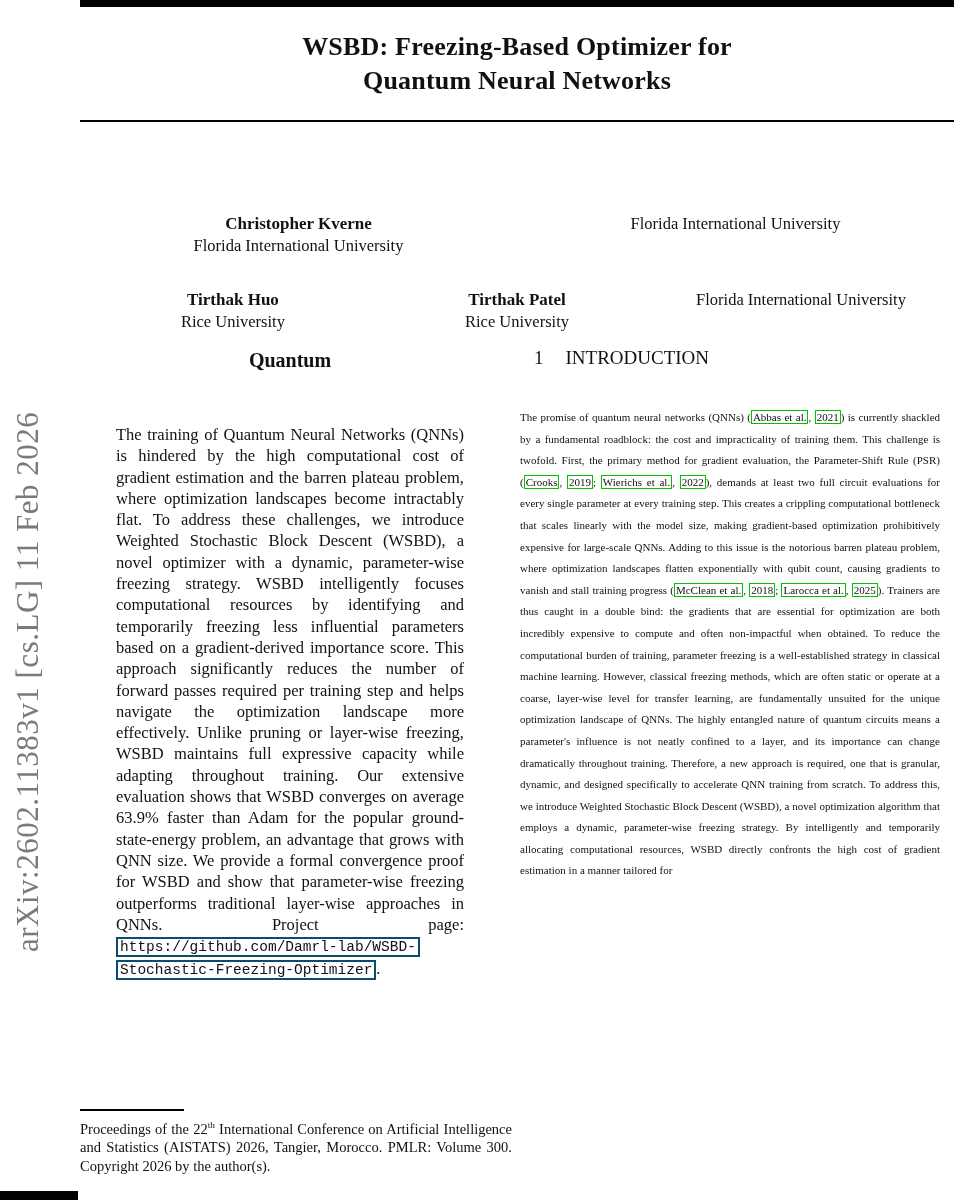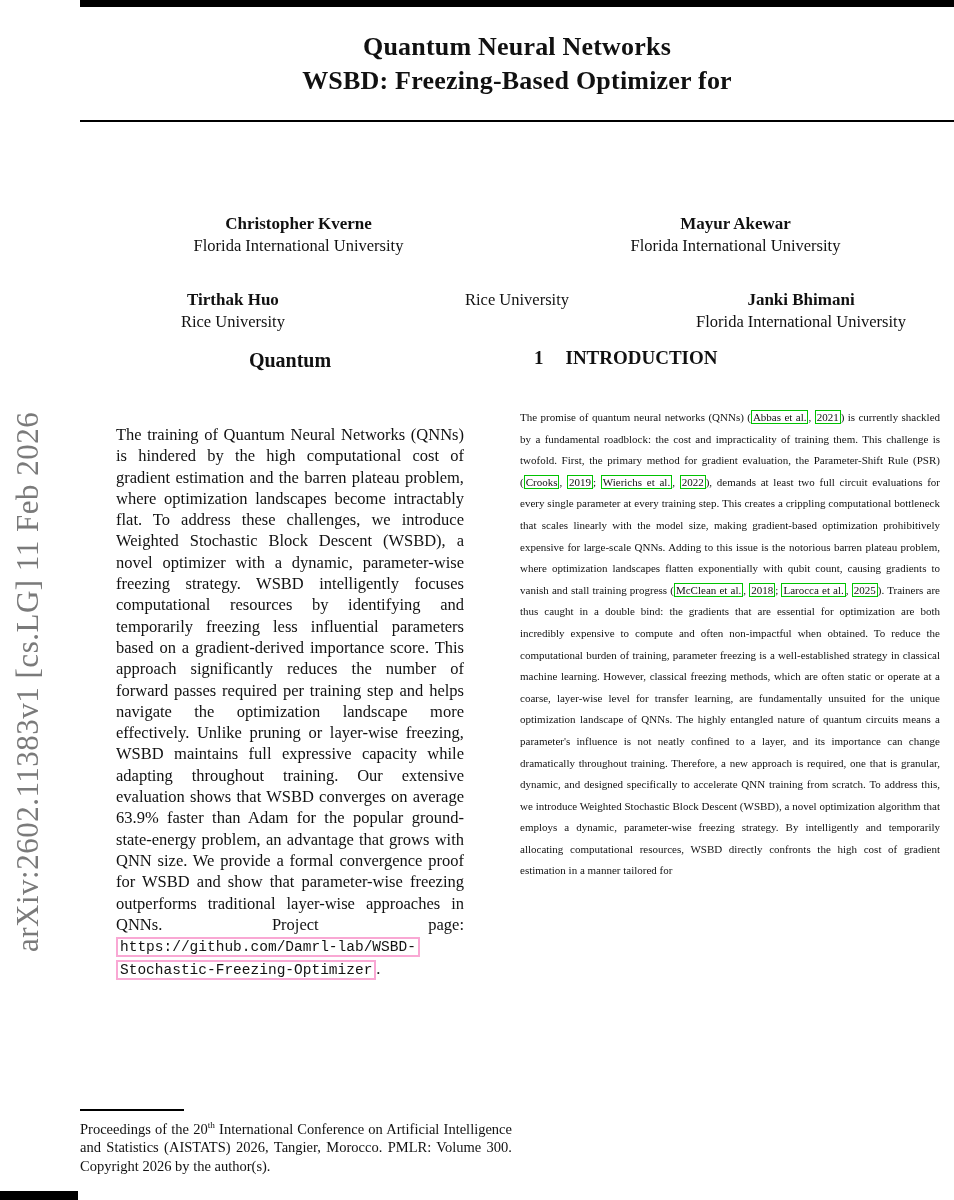--- a/index.html
+++ b/index.html
@@ -32,86 +32,85 @@
   }
   .abstract-body {
     position:absolute; top:424px; left:116px; width:348px;
     font-size:16.5px; line-height:21.3px; text-align:justify;
   }
   .footnote-rule { position:absolute; top:1109px; left:80px; width:104px; height:1.5px; background:#000; }
   .footnote {
     position:absolute; top:1116px; left:80px; width:432px;
     font-size:14.5px; line-height:18.6px; text-align:justify;
   }
-  .section-head { position:absolute; top:347px; left:534px; width:420px; font-weight:bold; font-size:19px; }
+  .section-head { position:absolute; top:347px; left:534px; width:420px; font-weight:normal; font-size:19px; }
   .section-num { display:inline-block; margin-right:22px; }
   .intro-body {
     position:absolute; top:407px; left:520px; width:420px; height:793px;
     font-size:11px; line-height:21.6px; text-align:justify; overflow:hidden;
   }
   .seg-plain { }
   .seg-cite {
     border:1.5px solid #00c300; padding:0 1px;
     box-decoration-break:clone; -webkit-box-decoration-break:clone;
   }
   .seg-link {
     font-family:"Liberation Mono", monospace; font-size:14.5px;
-    border:2px solid #f9a8d4; padding:0 2px;
+    border:2px solid #0c4a6e; padding:0 2px;
     box-decoration-break:clone; -webkit-box-decoration-break:clone;
   }
   .seg-sup { vertical-align:super; font-size:64%; }
 </style>
 </head>
 <body>
 
 <div class="page">
 
   <div class="bar-top"></div>
   <div class="bar-bottom"></div>
 
   <div class="watermark">arXiv:2602.11383v1  [cs.LG]  11 Feb 2026</div>
 
   <div class="header">
+    <div class="title-line">WSBD: Freezing-Based Optimizer for</div>
     <div class="title-line">Quantum Neural Networks</div>
-    <div class="title-line">WSBD: Freezing-Based Optimizer for</div>
   </div>
 
   <div class="rule"></div>
 
   <div class="authors authors-row1">
     <div class="author w50">
       <div class="name">Christopher Kverne</div>
       <div class="affil">Florida International University</div>
     </div>
     <div class="author w50">
-      <div class="name">Mayur Akewar</div>
       <div class="affil">Florida International University</div>
     </div>
   </div>
 
   <div class="authors authors-row2">
     <div class="author w35">
       <div class="name">Tirthak Huo</div>
       <div class="affil">Rice University</div>
     </div>
     <div class="author w30">
+      <div class="name">Tirthak Patel</div>
       <div class="affil">Rice University</div>
     </div>
     <div class="author w35">
-      <div class="name">Janki Bhimani</div>
       <div class="affil">Florida International University</div>
     </div>
   </div>
 
   <div class="abstract-head">Quantum</div>
 
   <div class="abstract-body"><span class="seg-plain">The training of Quantum Neural Networks (QNNs) is hindered by the high computational cost of gradient estimation and the barren plateau problem, where optimization landscapes become intractably flat. To address these challenges, we introduce Weighted Stochastic Block Descent (WSBD), a novel optimizer with a dynamic, parameter-wise freezing strategy. WSBD intelligently focuses computational resources by identifying and temporarily freezing less influential parameters based on a gradient-derived importance score. This approach significantly reduces the number of forward passes required per training step and helps navigate the optimization landscape more effectively. Unlike pruning or layer-wise freezing, WSBD maintains full expressive capacity while adapting throughout training. Our extensive evaluation shows that WSBD converges on average 63.9% faster than Adam for the popular ground-state-energy problem, an advantage that grows with QNN size. We provide a formal convergence proof for WSBD and show that parameter-wise freezing outperforms traditional layer-wise approaches in QNNs. Project page: </span><span class="seg-link">https://github.com/Damrl-lab/WSBD-Stochastic-Freezing-Optimizer</span><span class="seg-plain">.</span></div>
 
   <div class="footnote-rule"></div>
-  <div class="footnote"><span class="seg-plain">Proceedings of the 20</span><span class="seg-sup">th</span><span class="seg-plain"> International Conference on Artificial Intelligence and Statistics (AISTATS) 2026, Tangier, Morocco. PMLR: Volume 300. Copyright 2026 by the author(s).</span></div>
+  <div class="footnote"><span class="seg-plain">Proceedings of the 22</span><span class="seg-sup">th</span><span class="seg-plain"> International Conference on Artificial Intelligence and Statistics (AISTATS) 2026, Tangier, Morocco. PMLR: Volume 300. Copyright 2026 by the author(s).</span></div>
 
   <div class="section-head">
     <span class="section-num">1</span><span>INTRODUCTION</span>
   </div>
 
   <div class="intro-body"><span class="seg-plain">The promise of quantum neural networks (QNNs) (</span><span class="seg-cite">Abbas et al.</span><span class="seg-plain">, </span><span class="seg-cite">2021</span><span class="seg-plain">) is currently shackled by a fundamental roadblock: the cost and impracticality of training them. This challenge is twofold. First, the primary method for gradient evaluation, the Parameter-Shift Rule (PSR) (</span><span class="seg-cite">Crooks</span><span class="seg-plain">, </span><span class="seg-cite">2019</span><span class="seg-plain">; </span><span class="seg-cite">Wierichs et al.</span><span class="seg-plain">, </span><span class="seg-cite">2022</span><span class="seg-plain">), demands at least two full circuit evaluations for every single parameter at every training step. This creates a crippling computational bottleneck that scales linearly with the model size, making gradient-based optimization prohibitively expensive for large-scale QNNs. Adding to this issue is the notorious barren plateau problem, where optimization landscapes flatten exponentially with qubit count, causing gradients to vanish and stall training progress (</span><span class="seg-cite">McClean et al.</span><span class="seg-plain">, </span><span class="seg-cite">2018</span><span class="seg-plain">; </span><span class="seg-cite">Larocca et al.</span><span class="seg-plain">, </span><span class="seg-cite">2025</span><span class="seg-plain">). Trainers are thus caught in a double bind: the gradients that are essential for optimization are both incredibly expensive to compute and often non-impactful when obtained. To reduce the computational burden of training, parameter freezing is a well-established strategy in classical machine learning. However, classical freezing methods, which are often static or operate at a coarse, layer-wise level for transfer learning, are fundamentally unsuited for the unique optimization landscape of QNNs. The highly entangled nature of quantum circuits means a parameter's influence is not neatly confined to a layer, and its importance can change dramatically throughout training. Therefore, a new approach is required, one that is granular, dynamic, and designed specifically to accelerate QNN training from scratch. To address this, we introduce Weighted Stochastic Block Descent (WSBD), a novel optimization algorithm that employs a dynamic, parameter-wise freezing strategy. By intelligently and temporarily allocating computational resources, WSBD directly confronts the high cost of gradient estimation in a manner tailored for</span></div>
 
 </div>
 
 </body></html>

